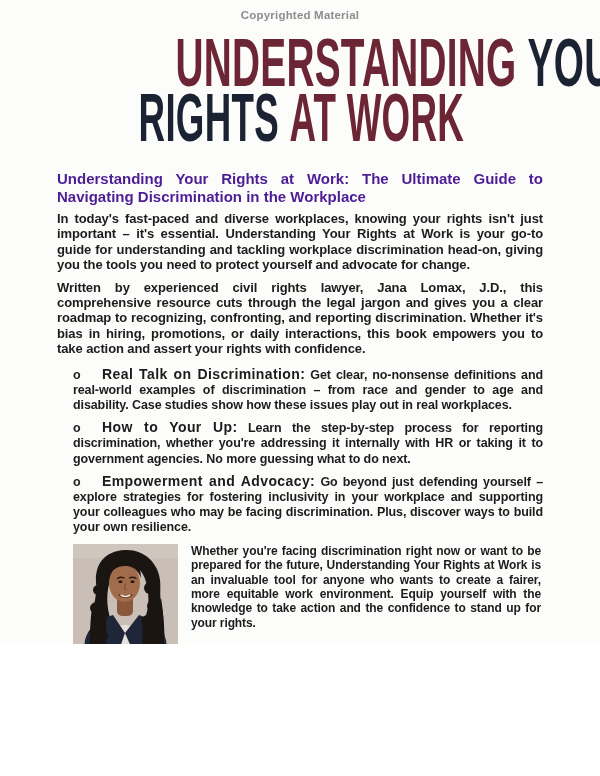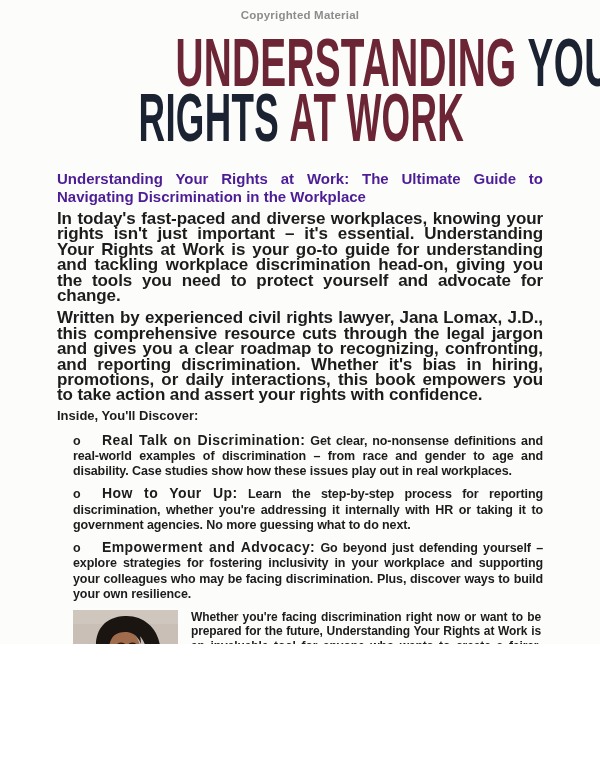--- a/index.html
+++ b/index.html
@@ -45,21 +45,21 @@
   .col{padding:0 57px;}
   .subtitle{
     margin-top:25px;
     font-size:15px;font-weight:bold;
     line-height:18px;
     text-align:justify;
     color:#4c1d95;
   }
   .para{
     margin:7px 0 0 0;
-    font-size:17px;font-weight:bold;
+    font-size:13px;font-weight:bold;
     line-height:15.4px;
     text-align:justify;
     letter-spacing:-.1px;
   }
   .para.first{margin-top:5px;}
   .discover-heading{
     margin-top:5px;
     font-size:13px;font-weight:bold;
   }
   .bullet{
@@ -140,21 +140,20 @@
     </div>
   </div>
 
   <div class="col">
 
     <div class="subtitle">Understanding Your Rights at Work: The Ultimate Guide to Navigating Discrimination in the Workplace</div>
 
     <p class="para first">In today's fast-paced and diverse workplaces, knowing your rights isn't just important – it's essential. Understanding Your Rights at Work is your go-to guide for understanding and tackling workplace discrimination head-on, giving you the tools you need to protect yourself and advocate for change.</p>
     <p class="para">Written by experienced civil rights lawyer, Jana Lomax, J.D., this comprehensive resource cuts through the legal jargon and gives you a clear roadmap to recognizing, confronting, and reporting discrimination. Whether it's bias in hiring, promotions, or daily interactions, this book empowers you to take action and assert your rights with confidence.</p>
 
-    <div class="discover-heading">Inside, You'll Discover:</div>
 
     <p class="bullet first"><span class="bullet-marker">o</span><span class="bullet-title">Real Talk on Discrimination:</span><span>&nbsp;</span><span class="bullet-body">Get clear, no-nonsense definitions and real-world examples of discrimination – from race and gender to age and disability. Case studies show how these issues play out in real workplaces.</span></p>
 
     <p class="bullet"><span class="bullet-marker">o</span><span class="bullet-title">How to Your Up:</span><span>&nbsp;</span><span class="bullet-body">Learn the step-by-step process for reporting discrimination, whether you're addressing it internally with HR or taking it to government agencies. No more guessing what to do next.</span></p>
 
 
     <p class="bullet"><span class="bullet-marker">o</span><span class="bullet-title">Empowerment and Advocacy:</span><span>&nbsp;</span><span class="bullet-body">Go beyond just defending yourself – explore strategies for fostering inclusivity in your workplace and supporting your colleagues who may be facing discrimination. Plus, discover ways to build your own resilience.</span></p>
 
   </div>
 

